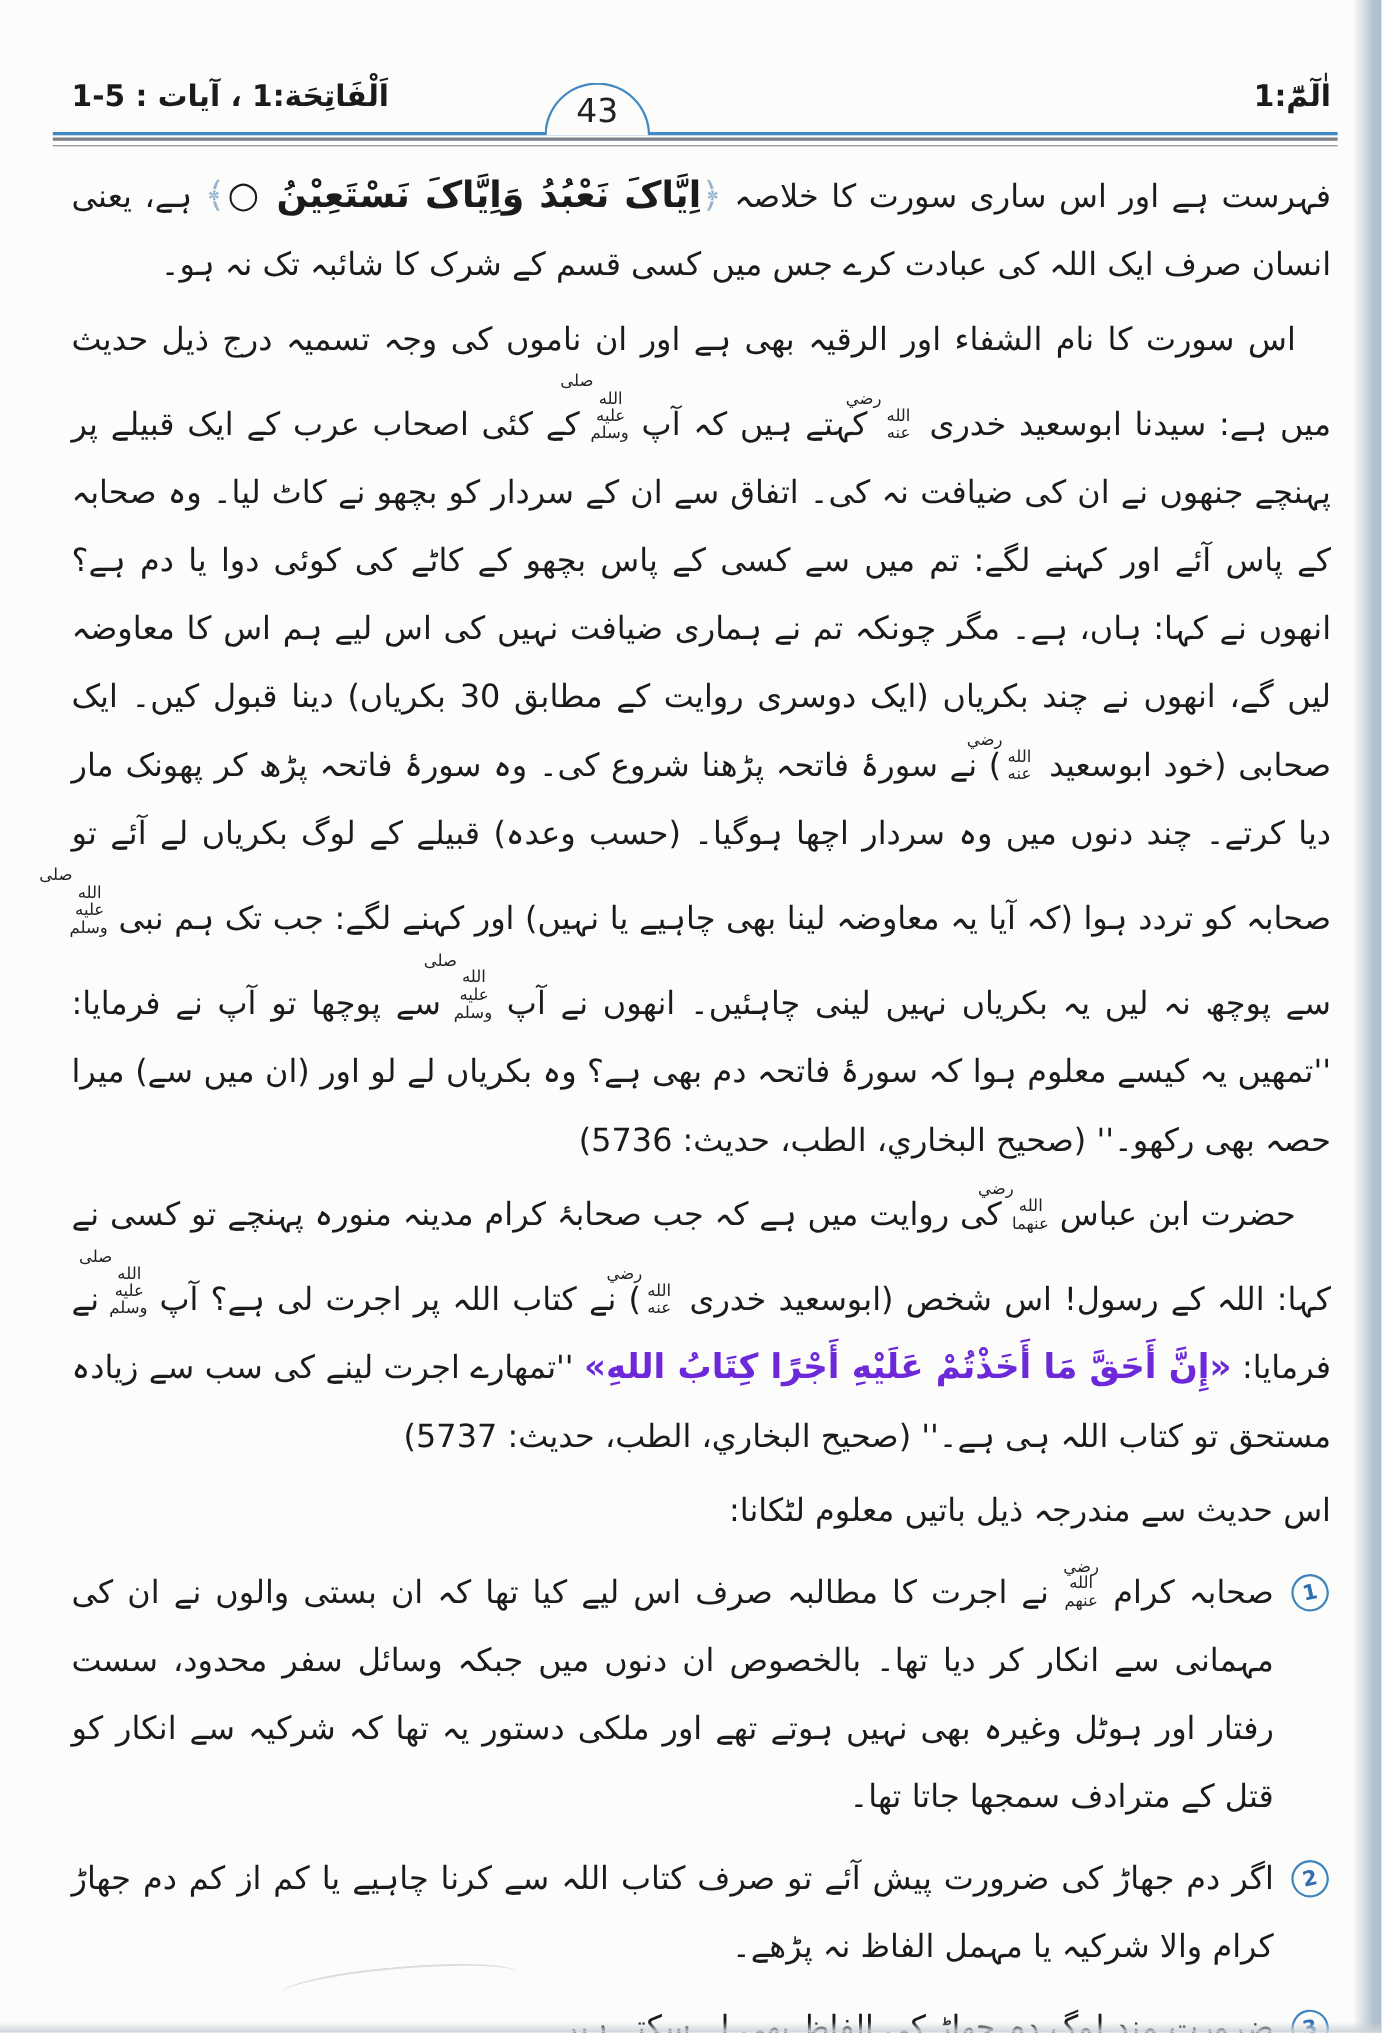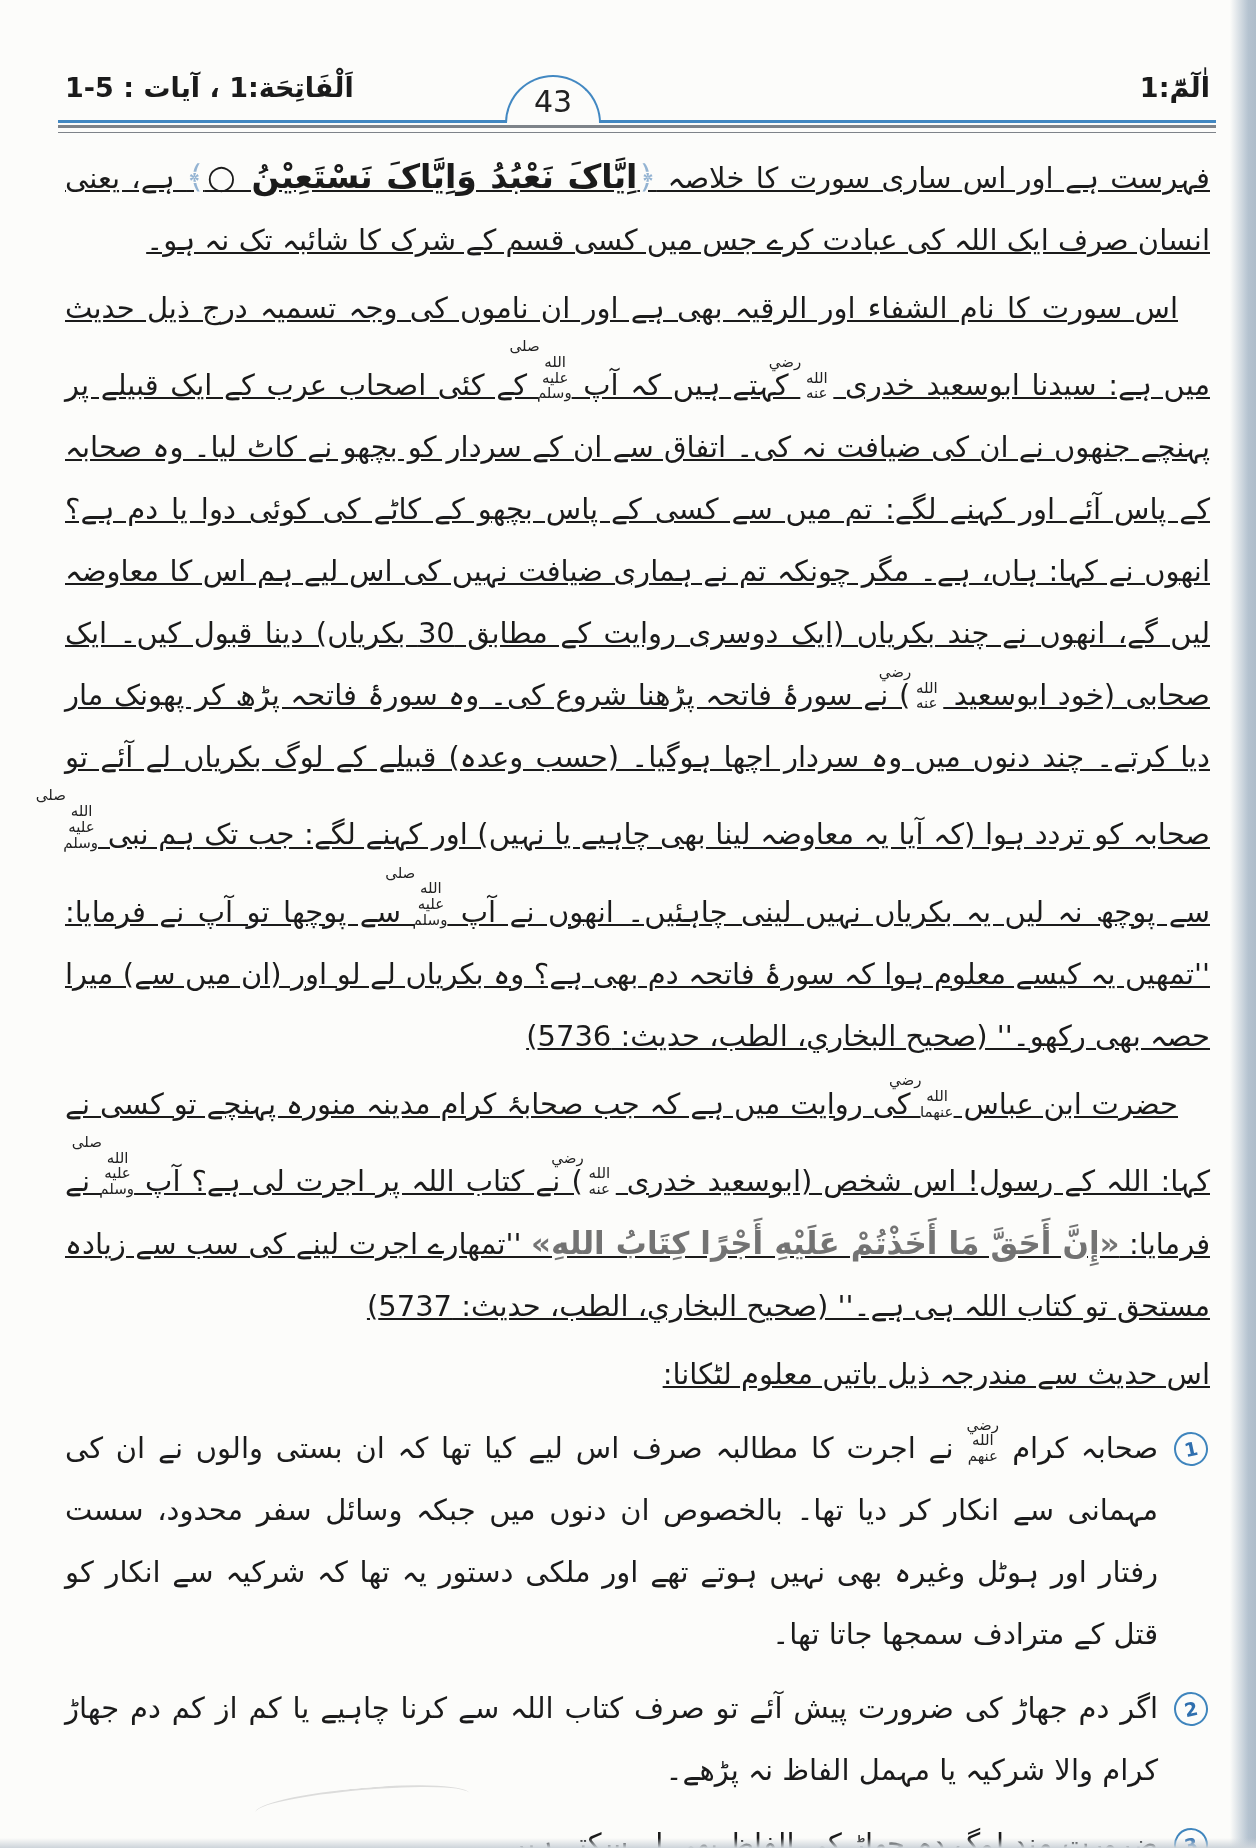--- a/index.html
+++ b/index.html
@@ -4,33 +4,33 @@
 <style>
   html,body{margin:0;padding:0;background:#e9e9e9;}
   .page{position:relative;width:1256px;height:1848px;margin:0 auto;background:#fcfcfa;
         font-family:"DejaVu Sans",sans-serif;color:#1b1b1b;overflow:hidden;}
   .scan-edge{position:absolute;top:0;right:0;width:26px;height:100%;
         background:linear-gradient(to right,rgba(184,198,210,0),#b5c3d0 70%,#aebdca);}
   .scan-edge-bottom{position:absolute;bottom:0;left:0;width:100%;height:10px;
         background:linear-gradient(to bottom,rgba(200,205,210,0),#cdd4da);}
   .header{position:absolute;top:72px;left:65px;right:46px;display:flex;
         justify-content:space-between;direction:rtl;font-size:27px;font-weight:bold;}
-  .rules{position:absolute;top:120px;left:58px;right:40px;}
+  .rules{position:absolute;top:120px;left:48px;right:40px;}
   .rules .blue-line{height:0;border-top:3px solid #4288c2;}
   .rules .gray-line{margin-top:2px;height:4px;border-top:3px solid #7e8389;border-bottom:1px solid #7e8389;}
   .arc{position:absolute;left:447px;top:-45px;width:92px;height:46px;background:#fcfcfa;
         border:2px solid #4288c2;border-bottom:none;border-radius:50% 50% 0 0 / 100% 100% 0 0;
         text-align:center;font-size:30px;line-height:50px;color:#222;}
   .content{position:absolute;top:146px;left:65px;right:46px;direction:rtl;
         font-size:29px;line-height:62px;text-align:justify;}
-  .para{margin:0 0 6px 0;text-decoration:underline;}
+  .para{margin:0 0 6px 0;}
   .indent{text-indent:32px;}
   .quran-verse{font-weight:700;font-size:33px;}
   .ornate-bracket{color:#93b3d2;font-size:32px;}
-  .arabic-blue{color:#737373;font-weight:700;font-size:31px;}
+  .arabic-blue{color:#6d28d9;font-weight:700;font-size:31px;}
   .honorific{display:inline-block;width:33px;font-size:15px;line-height:1.05;
         vertical-align:-3px;text-align:center;color:#222;}
   .takeaways{margin-top:4px;}
   .list-item{position:relative;padding-right:52px;margin:12px 0;}
   .num-circle{position:absolute;right:2px;top:15px;width:30px;height:30px;
         border:2px solid #3f85bd;border-radius:50%;color:#2f6fae;font-size:19px;
         line-height:30px;text-align:center;font-weight:700;transform:rotate(-12deg);}
   .pencil-mark{position:absolute;left:255px;top:1788px;width:215px;height:28px;
         border-top:2px solid #c2c2c2;border-radius:50%;transform:rotate(-5deg);opacity:.55;}
 </style>

